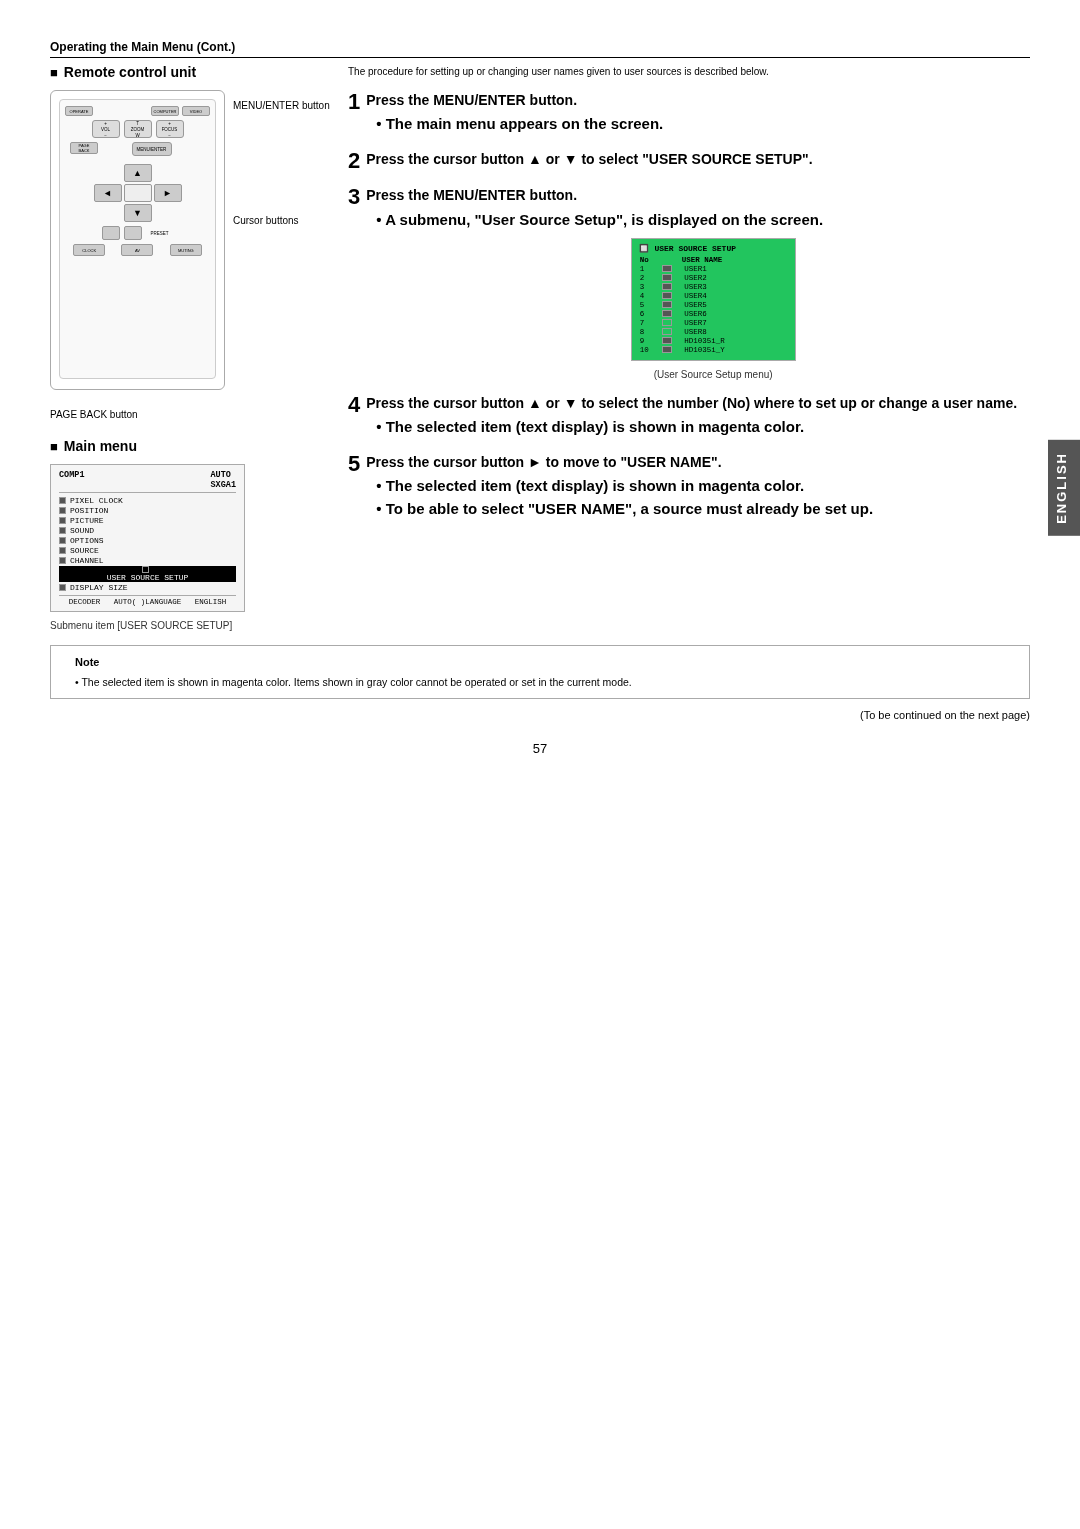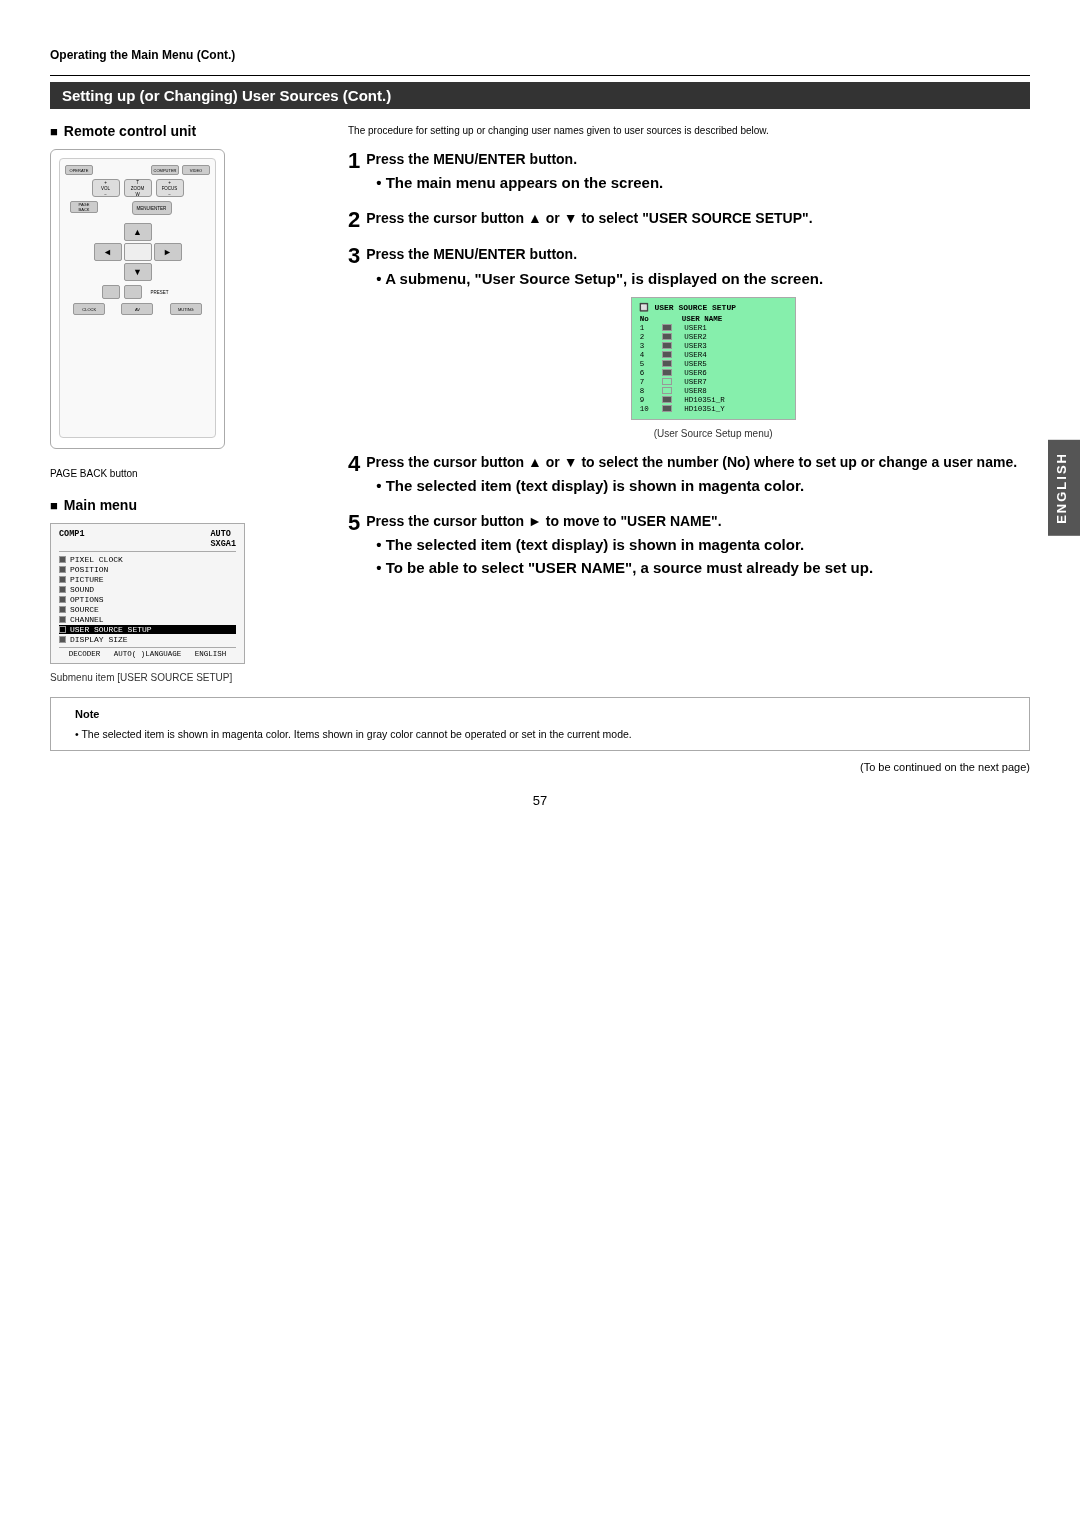--- a/index.html
+++ b/index.html
@@ -13,23 +13,22 @@
       position: relative;
     }
     .page-container {
       padding: 40px 50px 60px 50px;
       position: relative;
     }
     .operating-header {
       font-size: 12px;
       font-weight: bold;
       border-bottom: 1px solid #000;
-      padding-bottom: 13px;
+      padding-bottom: 3px;
       margin-bottom: 6px;
-      margin-top: 8px;
     }
     .section-title-bar {
       background: #333;
       color: #fff;
       font-size: 15px;
       font-weight: bold;
       padding: 5px 12px;
       margin-bottom: 14px;
     }
     .two-col {
@@ -282,20 +281,21 @@
       height: 7px;
       border: 1px solid #999;
       margin-right: 4px;
       display: inline-block;
       flex-shrink: 0;
     }
     .mm-row .icon-sq.checked { background: #555; }
     .mm-row.highlighted-row {
       background: #000;
       color: #fff;
+      flex-direction: column;
     }
     .mm-footer {
       border-top: 1px solid #aaa;
       margin-top: 3px;
       padding-top: 2px;
       font-size: 7.5px;
       display: flex;
       justify-content: center;
     }
     
@@ -343,21 +343,21 @@
       color: #333;
       margin-top: 2px;
     }
     
     .user-source-menu {
       border: 1px solid #aaa;
       width: 165px;
       padding: 5px 8px;
       font-size: 8px;
       font-family: 'Courier New', monospace;
-      background: #86efac;
+      background: #22c55e;
       margin: 8px auto;
     }
     .usm-header {
       font-size: 8px;
       font-weight: bold;
       margin-bottom: 3px;
       display: flex;
       gap: 20px;
     }
     .usm-row {
@@ -373,23 +373,20 @@
   </style>
 </head>
 <body>
 
 <div class="page-container">
 
   <div class="operating-header">
     <span>Operating the Main Menu (Cont.)</span>
   </div>
 
-  <div class="section-title-bar">
-    <span>Setting up (or Changing) User Sources (Cont.)</span>
-  </div>
 
   <div class="two-col">
 
     <div class="left-col">
 
       <div class="subsection-title">
         <span>Remote control unit</span>
       </div>
 
       <div style="display:flex; align-items:flex-start; gap:8px; margin-bottom:8px;">
@@ -462,20 +459,29 @@
               <div class="remote-bottom-btn">
                 <span style="font-size:4px;">AV</span>
               </div>
               <div class="remote-bottom-btn">
                 <span style="font-size:4px;">MUTING</span>
               </div>
             </div>
           </div>
         </div>
 
+        <div style="display:flex; flex-direction:column; justify-content:flex-start; padding-top: 10px;">
+          <div class="annotation-line">
+            <span style="font-size:10px;">MENU/ENTER button</span>
+          </div>
+          <div style="height:100px;"></div>
+          <div class="annotation-line">
+            <span style="font-size:10px;">Cursor buttons</span>
+          </div>
+        </div>
       </div>
 
       <div class="page-back-label">
         <span>PAGE BACK button</span>
       </div>
 
       <div class="main-menu-section">
         <div class="subsection-title">
           <span>Main menu</span>
         </div>

